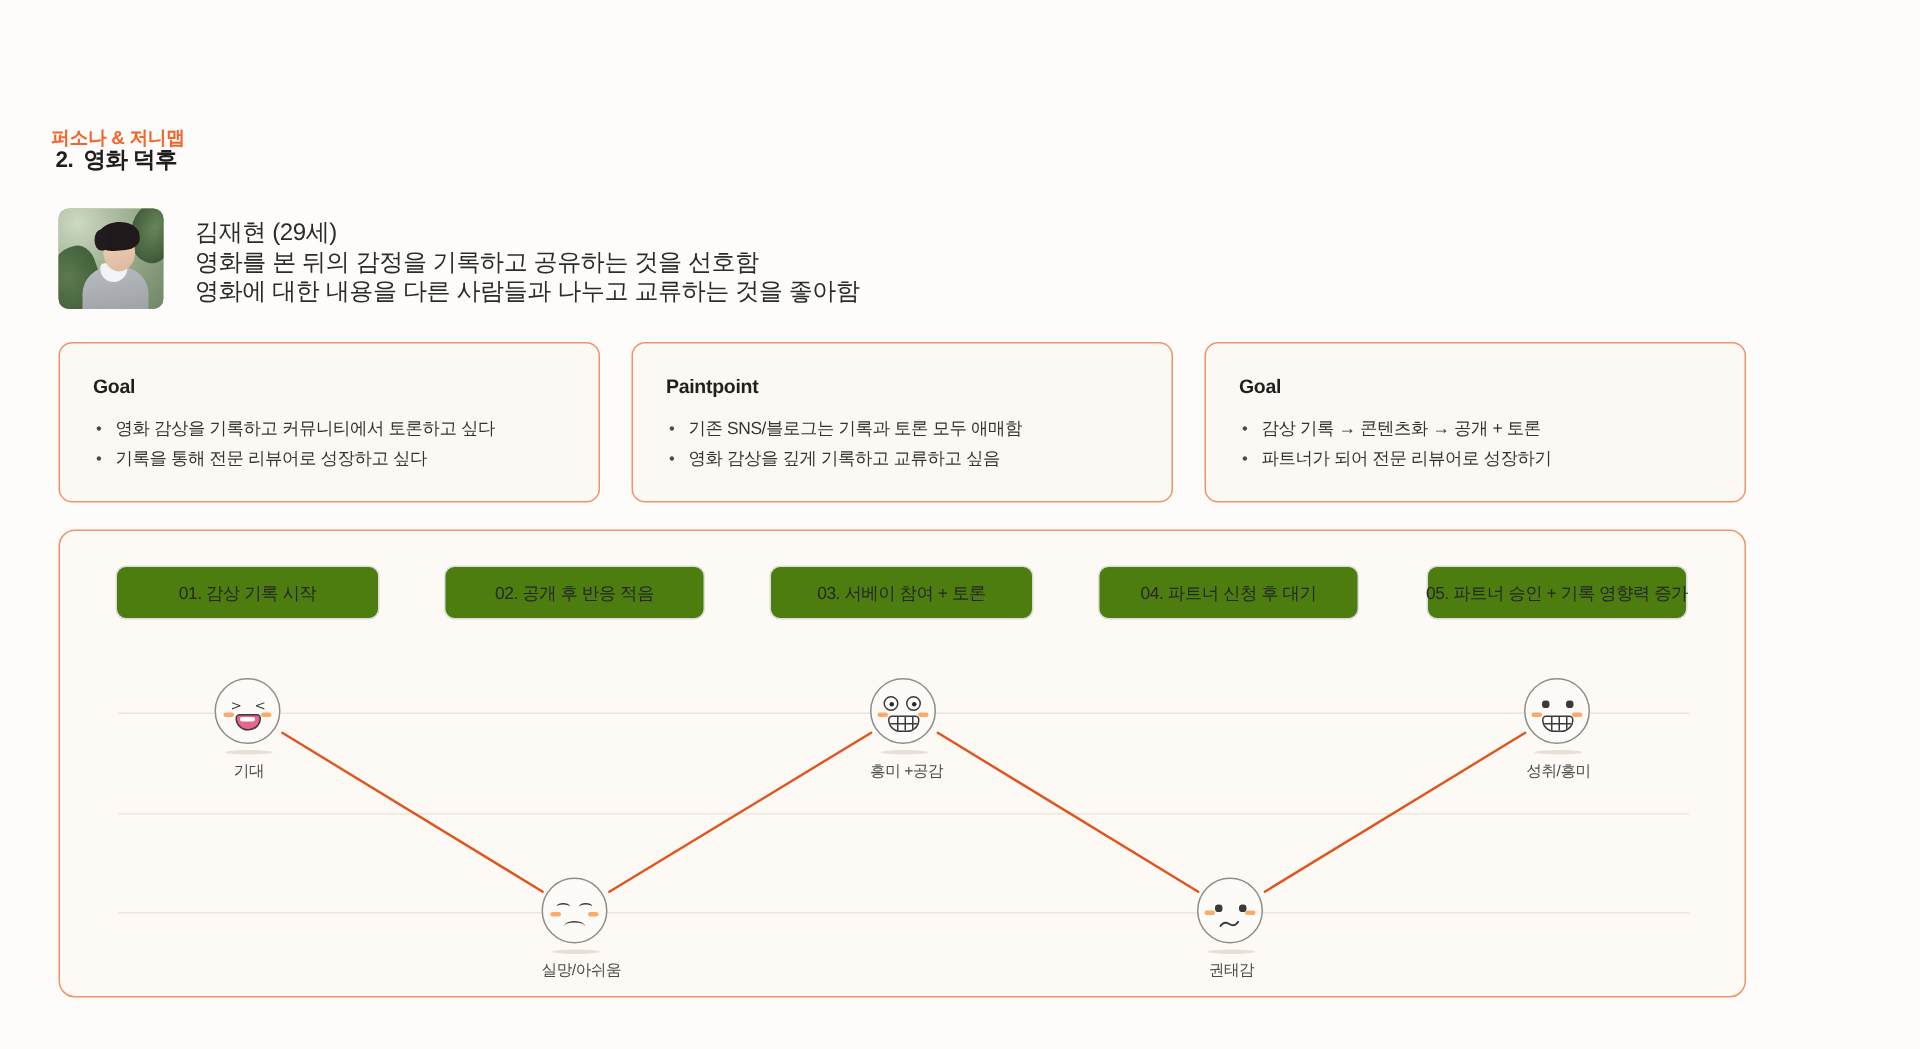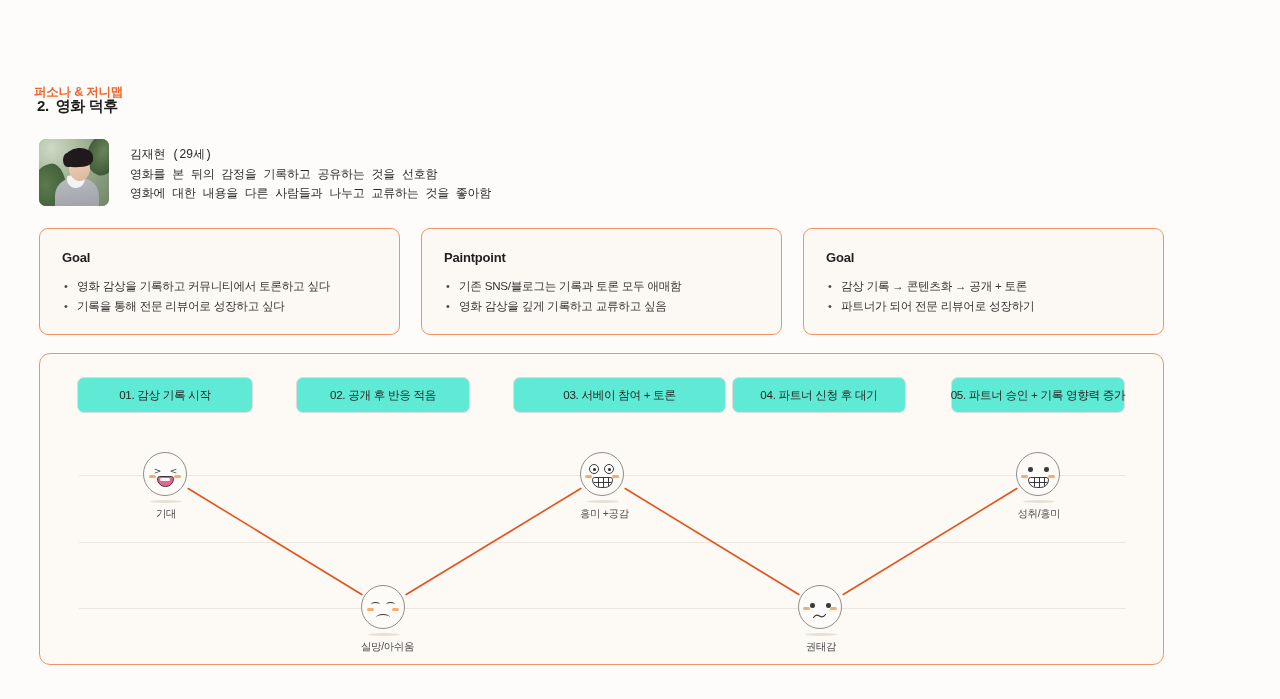--- a/index.html
+++ b/index.html
@@ -100,25 +100,24 @@
     transform: rotate(-5deg);
   }
   .persona-photo .hair2 {
     position: absolute; left: 24px; top: 14px; width: 9px; height: 14px;
     background: #221a1c;
     border-radius: 60% 20% 40% 60%;
   }
 
   .persona-text {
     padding-top: 7px;
-    font-size: 12px;
+    font-size: 16px;
     line-height: 19.5px;
     color: #2b2b2b;
     letter-spacing: -0.25px;
-    font-family: Liberation Mono, monospace;
   }
 
   
   .cards {
     position: absolute;
     left: 39px;
     top: 228px;
     width: 1125px;
     display: flex;
     gap: 21px;
@@ -171,21 +170,21 @@
   .stage-row {
     position: absolute;
     left: 0; top: 23px;
     width: 100%;
     height: 36px;
   }
   .stage-chip {
     position: absolute;
     top: 0;
     height: 36px;
-    background: #5eead4;
+    background: #4d7c0f;
     border: 1px solid #dcdcdc;
     border-radius: 7px;
     display: flex;
     align-items: center;
     justify-content: center;
     padding: 0 14px;
     font-size: 11.6px;
     color: #262626;
     letter-spacing: -0.3px;
     white-space: nowrap;
@@ -390,21 +389,21 @@
     </ul>
   </div>
 
 </div>
 
 <div class="journey">
 
   <div class="stage-row">
     <div class="stage-chip" style="left: 37px; width: 176px;">01. 감상 기록 시작</div>
     <div class="stage-chip" style="left: 256px; width: 174px;">02. 공개 후 반응 적음</div>
-    <div class="stage-chip" style="left: 473px; width: 213px;">03. 서베이 참여 + 토론</div>
+    <div class="stage-chip" style="left: 473px; width: 176px;">03. 서베이 참여 + 토론</div>
     <div class="stage-chip" style="left: 692px; width: 174px;">04. 파트너 신청 후 대기</div>
     <div class="stage-chip" style="left: 911px; width: 174px;">05. 파트너 승인 + 기록 영향력 증가</div>
   </div>
 
   <div class="gridlines">
     <div class="gridline" style="top: 121px;"></div>
     <div class="gridline" style="top: 188px;"></div>
     <div class="gridline" style="top: 254px;"></div>
   </div>
 

